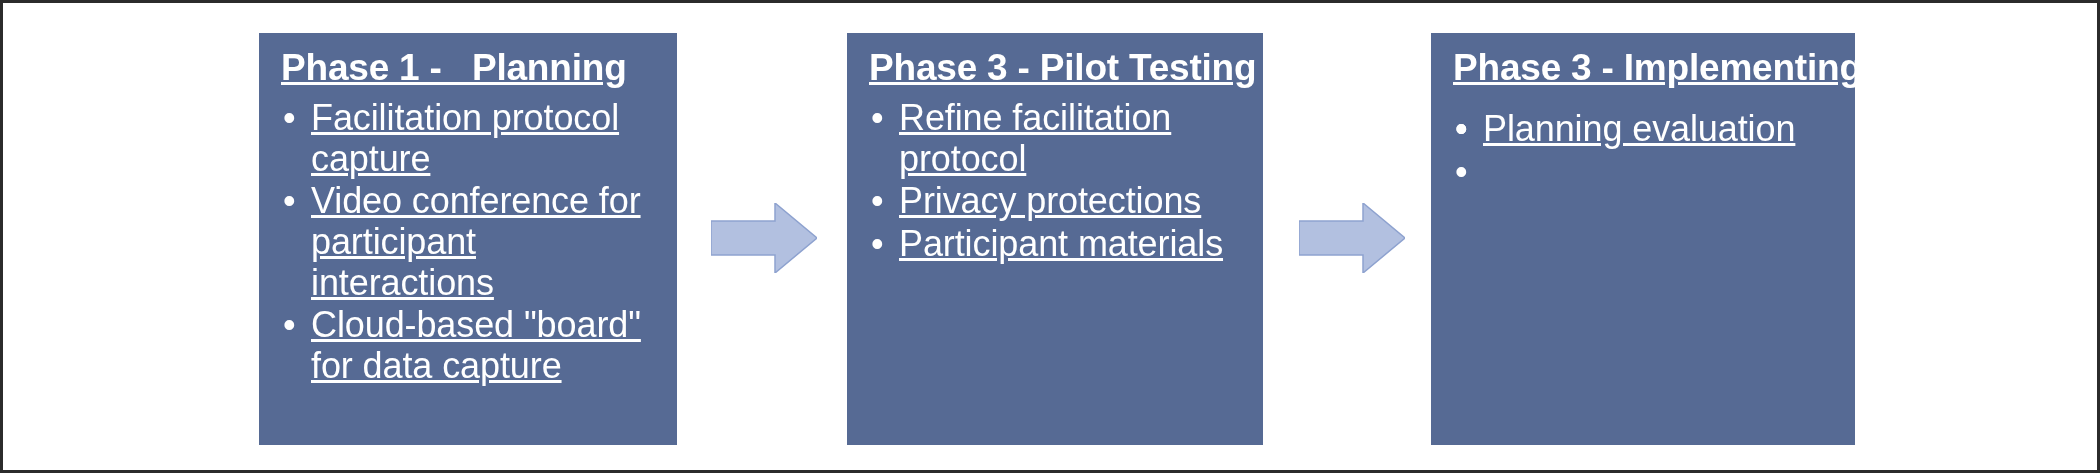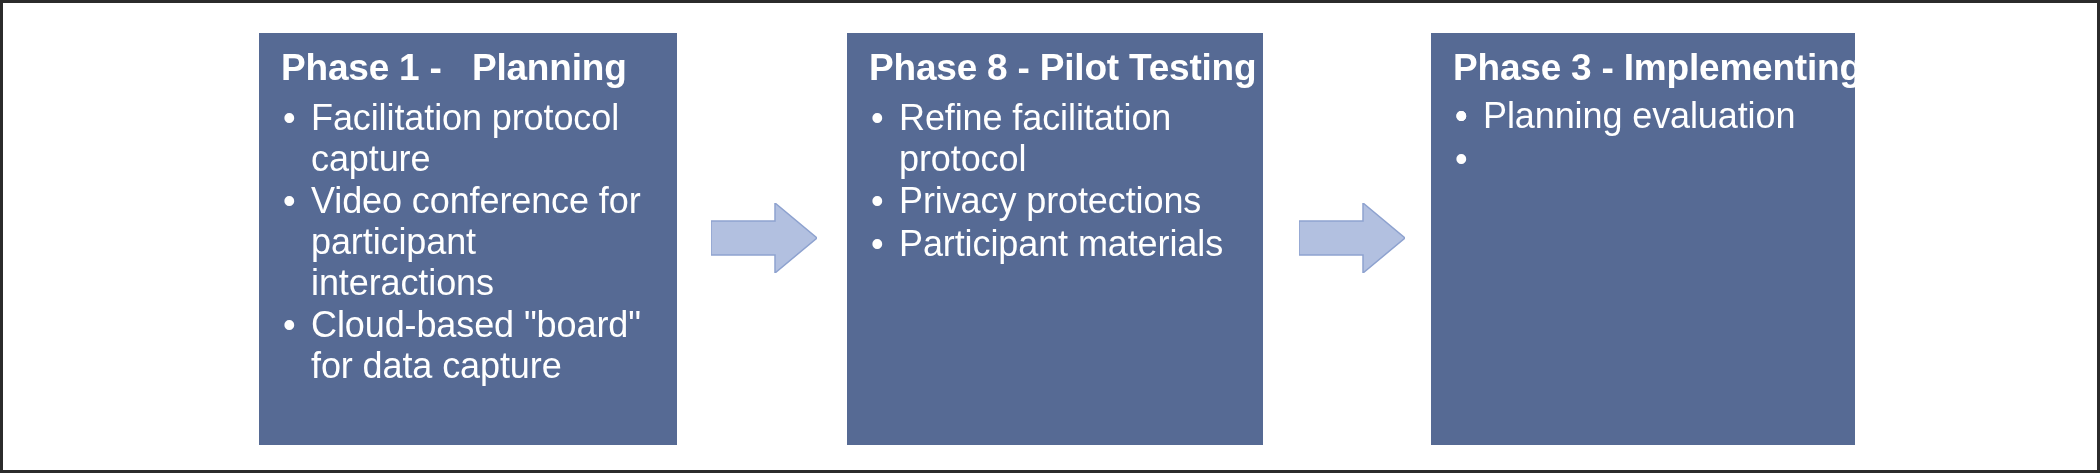--- a/index.html
+++ b/index.html
@@ -24,20 +24,21 @@
   }
 
   
   .phase-box {
     position: absolute;
     box-sizing: border-box;
     background: #566a94;
     color: #ffffff;
     padding: 14px 22px 10px 22px;
     overflow: hidden;
+    text-decoration: underline;
   }
 
   .phase-title {
     font-size: 37px;
     font-weight: bold;
     line-height: 1.11;
     letter-spacing: -0.2px;
     margin: 0 0 10px 0;
     white-space: pre;
   }
@@ -65,21 +66,21 @@
     font-size: 36px;
     line-height: 1.13;
   }
 
   
   #box-phase-1 { left: 256px;  top: 30px; width: 418px;  height: 412px; }
   #box-phase-2 { left: 844px;  top: 30px; width: 416px;  height: 412px; }
   #box-phase-3 { left: 1428px; top: 30px; width: 424px;  height: 412px; }
 
   
-  #box-phase-3 .phase-title { margin-bottom: 8px; }
+  #box-phase-3 .phase-title { margin-bottom: 21px; }
 
   
   .arrow-connector {
     position: absolute;
     width: 106px;
     height: 70px;
   }
   .arrow-connector svg { display: block; width: 106px; height: 70px; }
 
   #arrow-1 { left: 708px;  top: 200px; }
@@ -108,21 +109,21 @@
     </ul>
   </div>
 
   <div id="arrow-1" class="arrow-connector">
     <svg viewBox="0 0 106 70" xmlns="http://www.w3.org/2000/svg">
       <polygon points="0,18 64,18 64,0 106,35 64,70 64,52 0,52" fill="#b2c0e0" stroke="#8ea2cf" stroke-width="1.5"></polygon>
     </svg>
   </div>
 
   <div id="box-phase-2" class="phase-box">
-    <div class="phase-title">Phase 8 - Pilot Testing</div>
+    <div class="phase-title">Phase 3 - Pilot Testing</div>
     <ul class="bullet-list">
       <li class="bullet-item">
         <span class="bullet-dot">•</span>
         <span>Refine facilitation protocol</span>
       </li>
       <li class="bullet-item">
         <span class="bullet-dot">•</span>
         <span>Privacy protections</span>
       </li>
       <li class="bullet-item">

